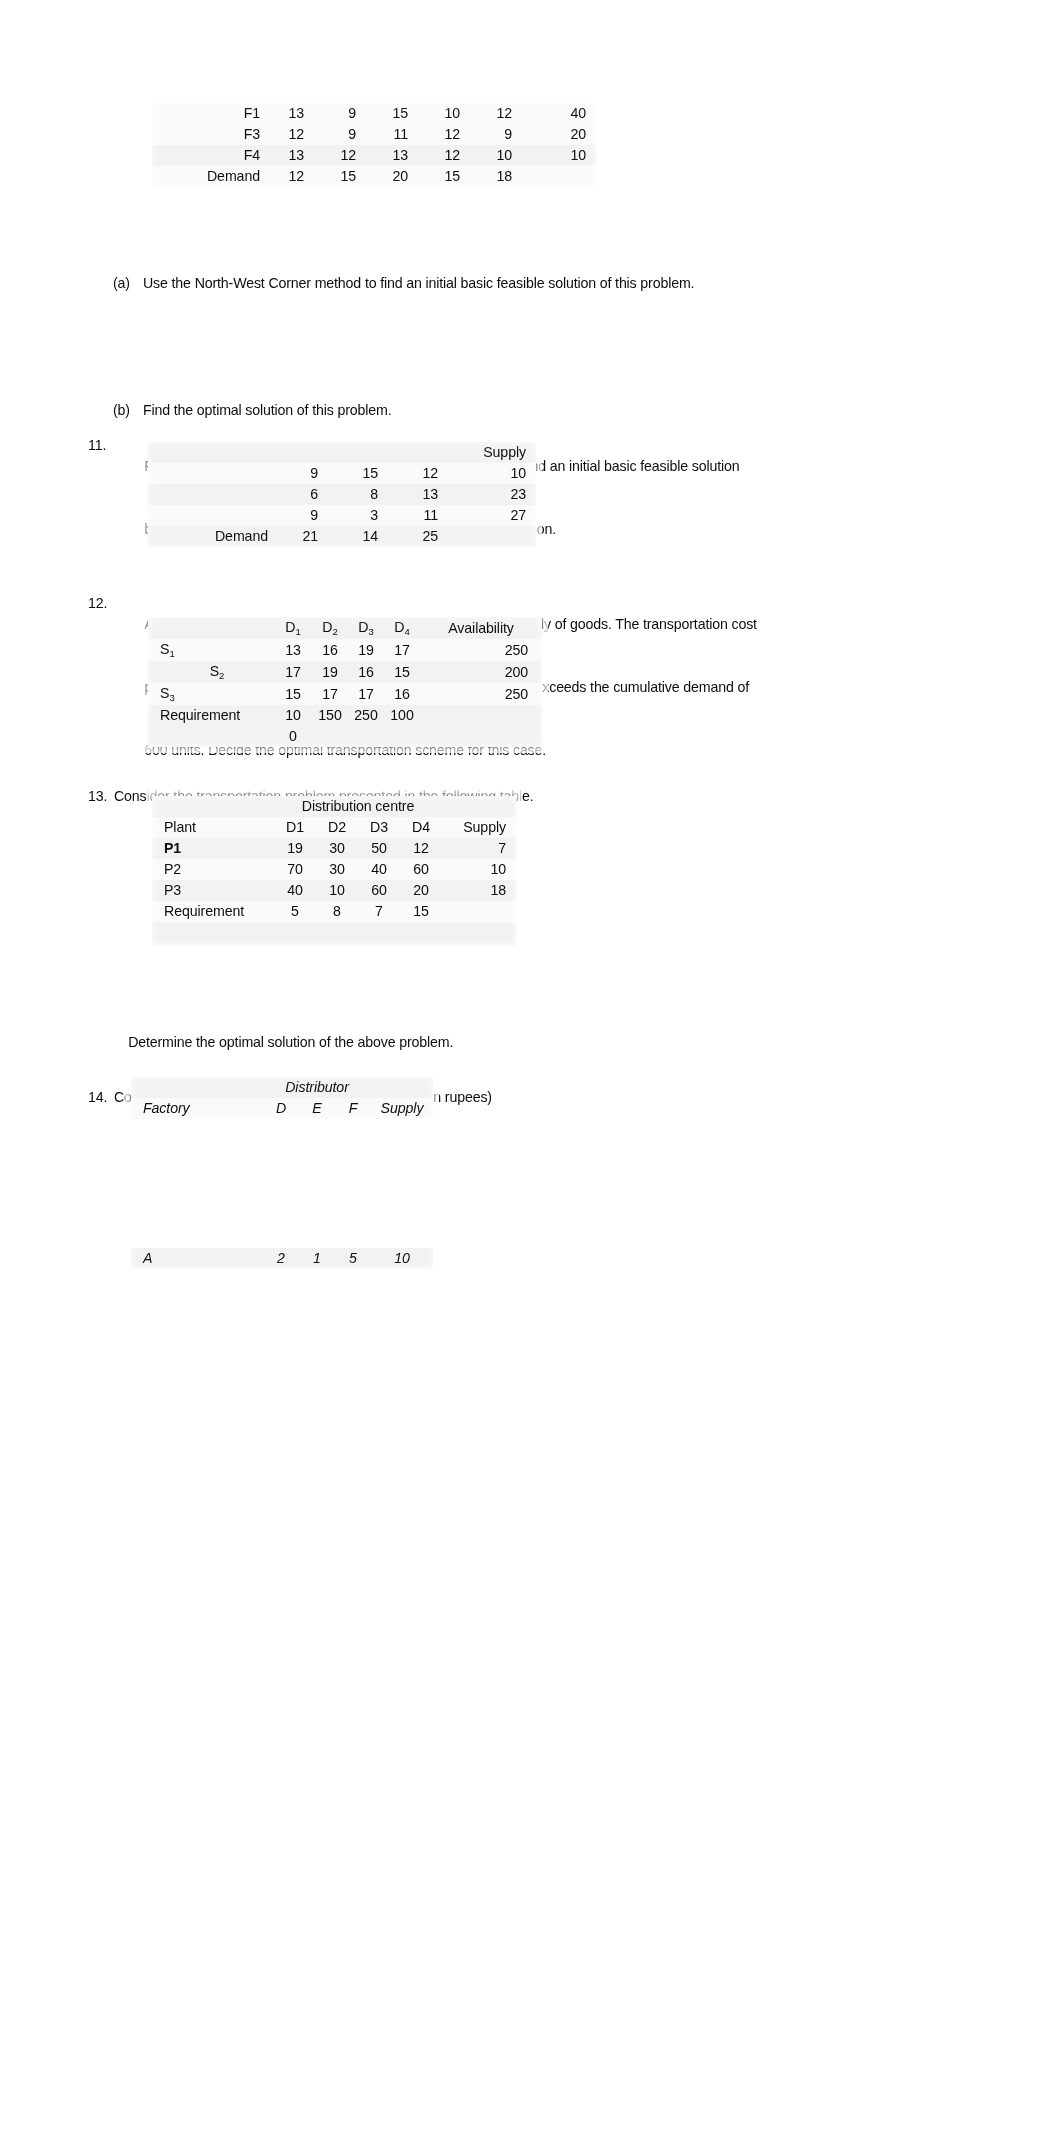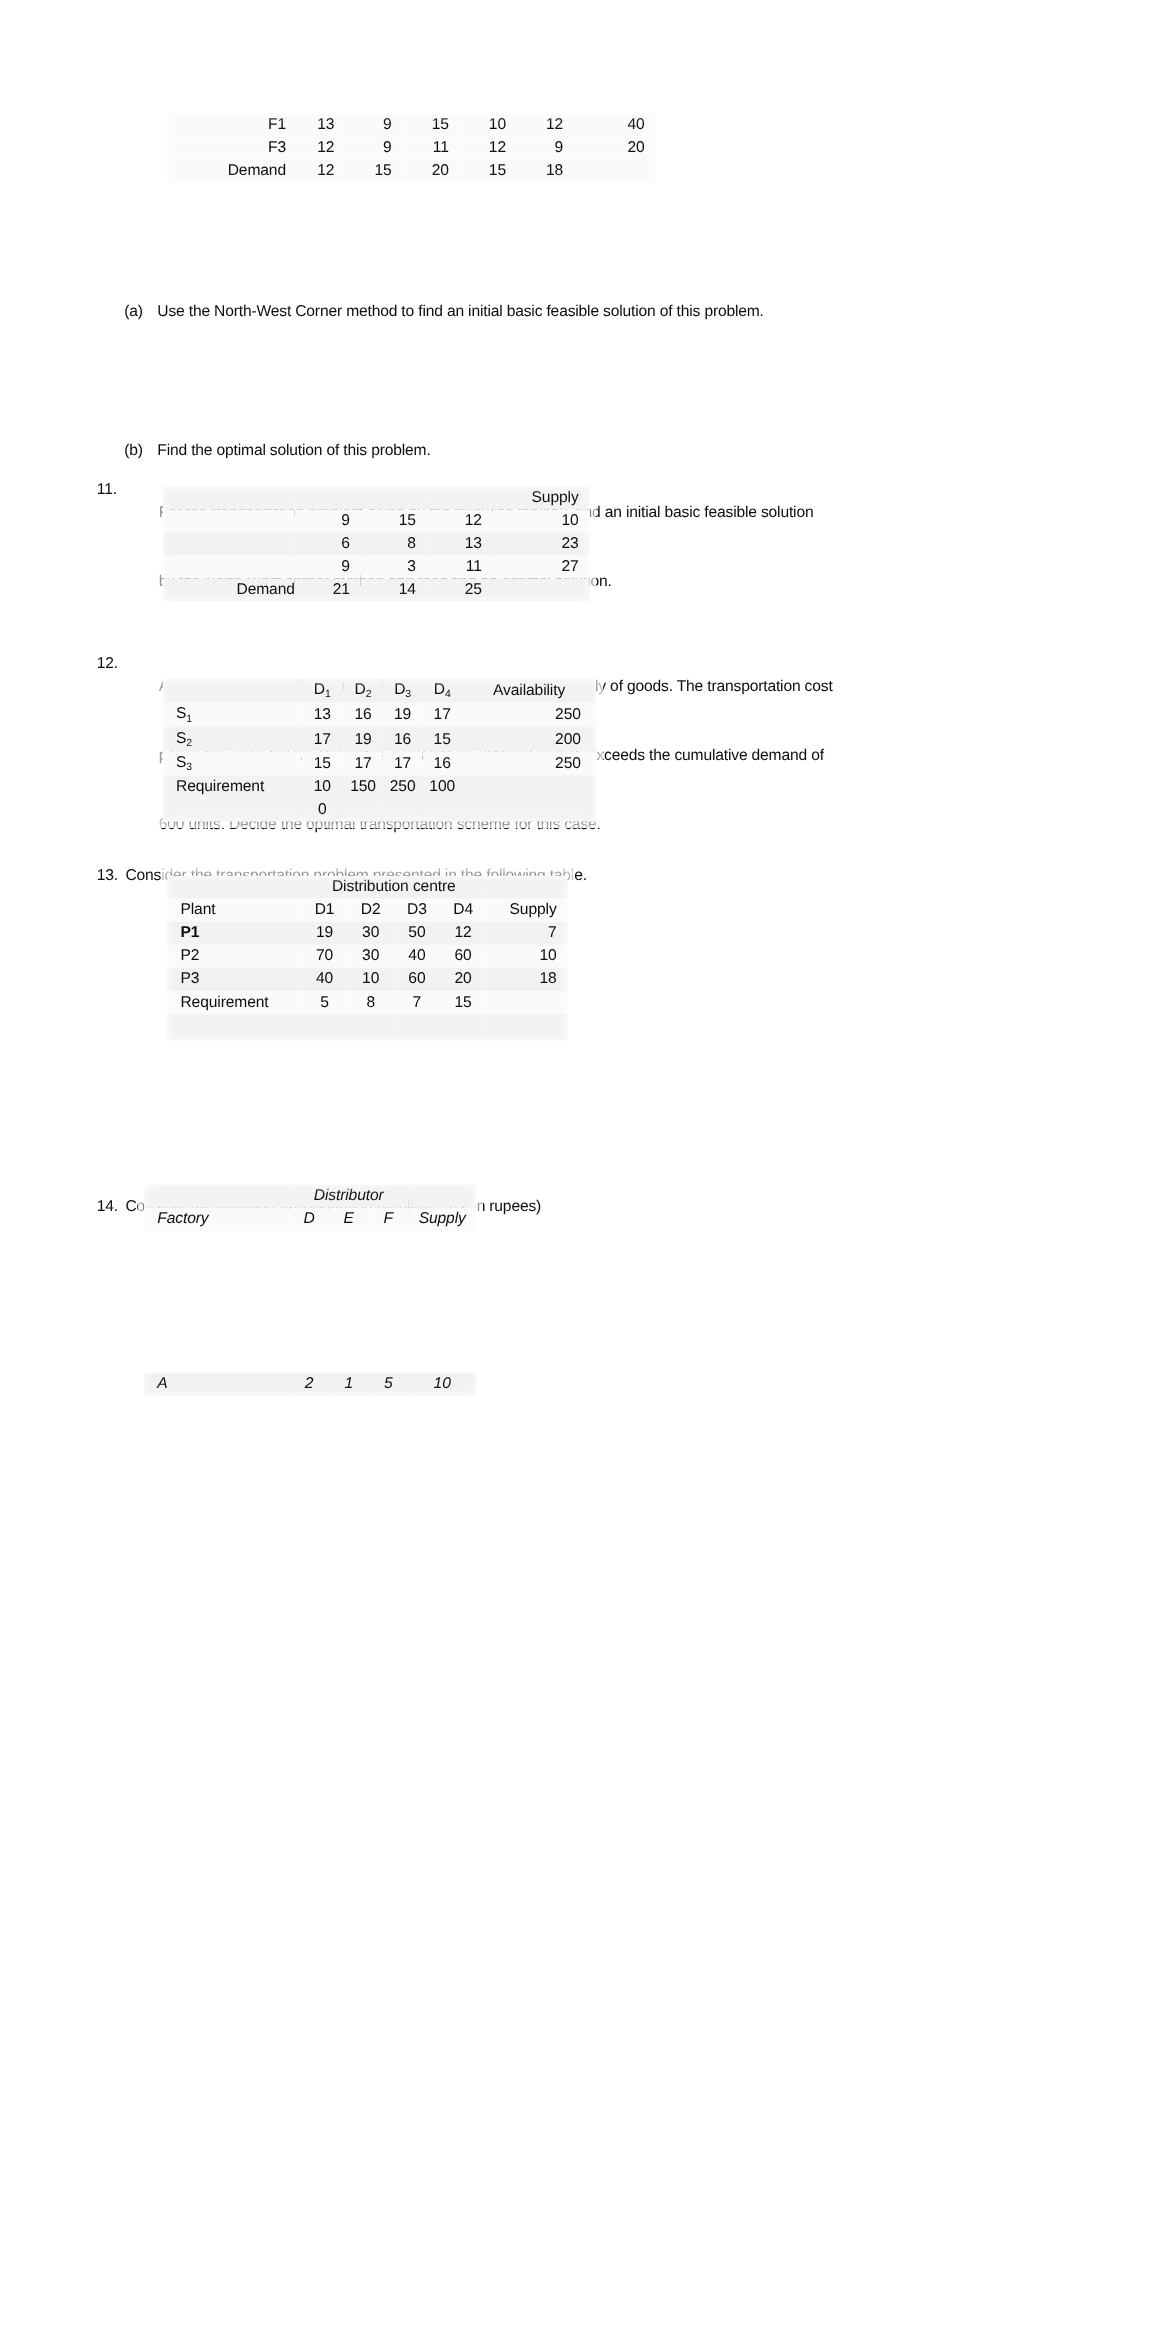--- a/index.html
+++ b/index.html
@@ -115,20 +115,29 @@
       </tr>
       <tr class="alt">
         <td class="lab r b">F3</td>
         <td class="cw r">12</td>
         <td class="cw r">9</td>
         <td class="cw r">11</td>
         <td class="cw r">12</td>
         <td class="cw r">9</td>
         <td class="sup r b">20</td>
       </tr>
+      <tr>
+        <td class="lab r b">F4</td>
+        <td class="cw r">13</td>
+        <td class="cw r">12</td>
+        <td class="cw r">13</td>
+        <td class="cw r">12</td>
+        <td class="cw r">10</td>
+        <td class="sup r b">10</td>
+      </tr>
       <tr class="alt">
         <td class="lab r b">Demand</td>
         <td class="cw r b">12</td>
         <td class="cw r b">15</td>
         <td class="cw r b">20</td>
         <td class="cw r b">15</td>
         <td class="cw r b">18</td>
         <td class="sup r b"></td>
       </tr>
     </tbody>
@@ -228,21 +237,21 @@
       </tr>
       <tr class="alt">
         <td class="lab l b" style="width:114px;"><span>S</span><sub>1</sub></td>
         <td class="c" style="width:38px;">13</td>
         <td class="c" style="width:36px;">16</td>
         <td class="c" style="width:36px;">19</td>
         <td class="c" style="width:36px;">17</td>
         <td class="r pad-r" style="width:108px;">250</td>
       </tr>
       <tr>
-        <td class="lab l b" style="width:114px;"><span>S</span><sub>2</sub></td>
+        <td class="lab l b" style="width:114px;text-align:center;"><span>S</span><sub>2</sub></td>
         <td class="c" style="width:38px;">17</td>
         <td class="c" style="width:36px;">19</td>
         <td class="c" style="width:36px;">16</td>
         <td class="c" style="width:36px;">15</td>
         <td class="r pad-r" style="width:108px;">200</td>
       </tr>
       <tr class="alt">
         <td class="lab l b" style="width:114px;"><span>S</span><sub>3</sub></td>
         <td class="c" style="width:38px;">15</td>
         <td class="c" style="width:36px;">17</td>
@@ -330,20 +339,23 @@
         <td></td>
         <td></td>
         <td></td>
         <td></td>
         <td></td>
       </tr>
     </tbody>
       </table>
   </div>
 
+  <div class="para" style="left:113px; top:1011px; width:870px;">
+    <span>Determine the optimal solution of the above problem.</span>
+  </div>
 
   <div class="para" style="left:88px; top:1045px; width:870px;">
     <span class="hang">
       <span class="num">14.</span>
       <span class="body">Consider the following transportation problem (cost in rupees)</span>
     </span>
   </div>
 
   <div class="tbl-wrap" style="left:131px; top:1077px;font-style:italic;">
     <table class="t">

